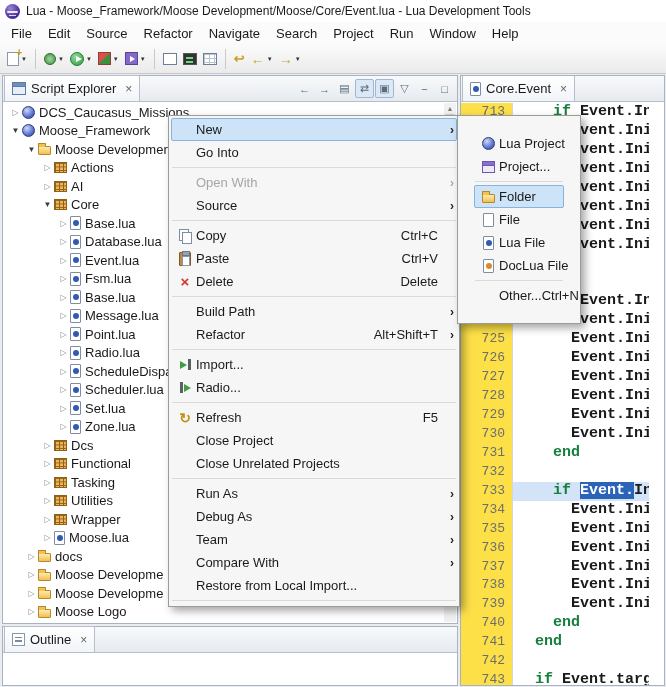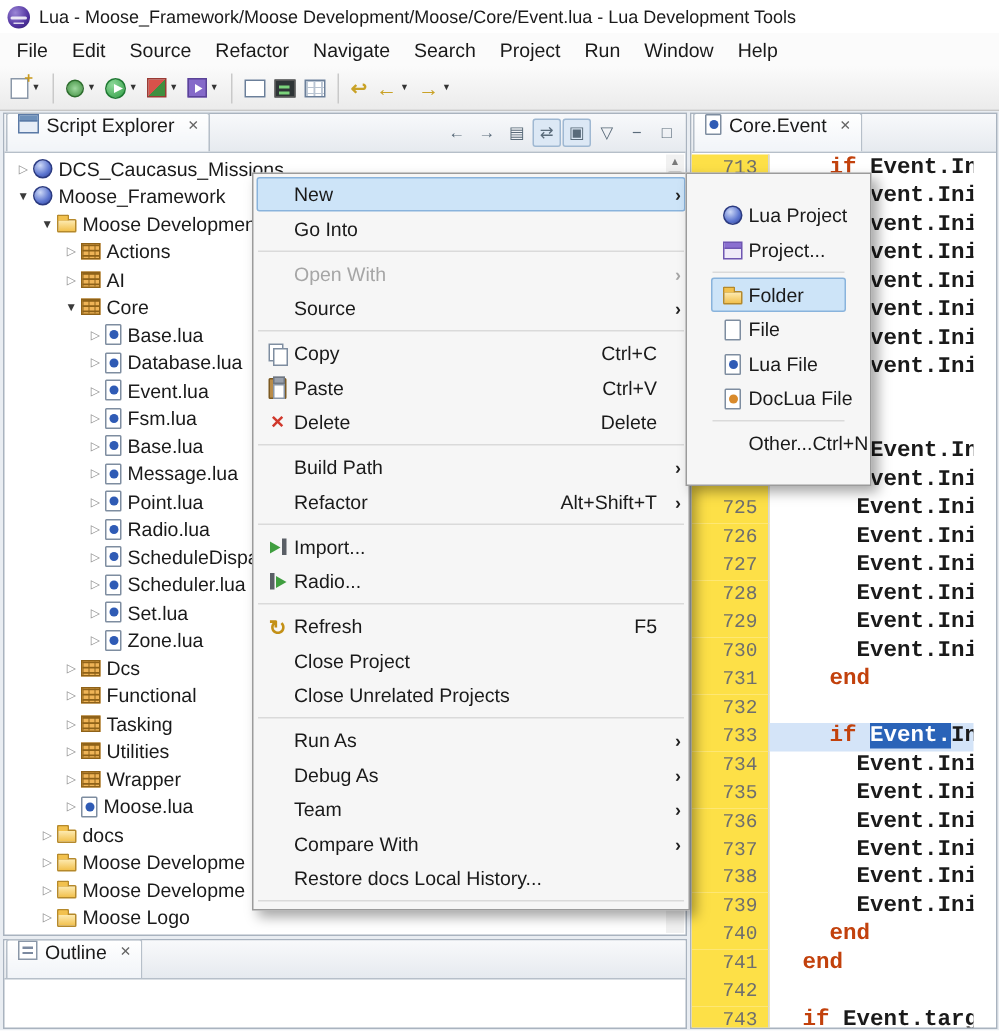--- a/index.html
+++ b/index.html
@@ -42,21 +42,21 @@
 .tbi-lastedit::after{content:"↩";color:#c9a227;font-size:13px;font-weight:bold}
 .tbi-back::after{content:"←";color:#c9a227;font-size:14px;font-weight:bold}
 .tbi-fwd::after{content:"→";color:#c9a227;font-size:14px;font-weight:bold}
 
 #main{position:absolute;left:0;top:74px;width:666px;height:613px;background:#e9edf2}
 #explorer{position:absolute;left:2px;top:1px;width:456px;height:549px;background:#fff;border:1px solid #a9b3bf}
 #outline{position:absolute;left:2px;top:552px;width:456px;height:60px;background:#fff;border:1px solid #a9b3bf}
 #editor{position:absolute;left:460px;top:1px;width:205px;height:611px;background:#fff;border:1px solid #a9b3bf;overflow:hidden}
 .phead{height:26px;background:linear-gradient(#f8f9fb,#e6eaef);border-bottom:1px solid #b6bfc9;
   display:flex;align-items:flex-end;padding-left:1px}
-.view-tab{height:26px;display:flex;align-items:flex-start;gap:5px;padding:0 7px;white-space:nowrap;
+.view-tab{height:26px;display:flex;align-items:center;gap:5px;padding:0 7px;white-space:nowrap;
   background:linear-gradient(#ffffff,#f1f4f8);border:1px solid #b6bfc9;border-bottom:none;border-radius:2px 2px 0 0}
 .tclose{margin-left:4px;color:#666;font-size:12px}
 #explorer-hicons{display:flex;align-items:center;margin-left:auto;padding-right:3px;align-self:center}
 .hicon{width:19px;height:19px;display:inline-flex;align-items:center;justify-content:center;
   color:#5a6b7a;font-size:11px;border:1px solid transparent;border-radius:2px;margin-left:1px}
 .hicon.pressed{background:#dce8f5;border-color:#9fb8d2}
 
 #tree{position:absolute;left:0;top:27px;right:13px;bottom:0;overflow:hidden}
 .tree-row{height:18.5px;display:flex;align-items:center;white-space:nowrap}
 .tarrow{width:13px;flex:none;text-align:center;font-size:8px;color:#8f8f8f}
@@ -66,21 +66,21 @@
   display:flex;flex-direction:column;align-items:center}
 .sarrow{font-size:7px;color:#7a7a7a;padding-top:2px}
 .sthumb{width:10px;height:190px;background:#cdcdcd;border-radius:2px;margin-top:2px}
 
 #code{position:absolute;left:0;top:27px;right:0;bottom:0;
   font-family:"Liberation Mono","DejaVu Sans Mono",monospace;font-size:15px;font-weight:bold}
 .cl{height:18.95px;display:flex}
 .gut{width:52px;flex:none;background:#fde047;border-right:1px solid #d6d6d6;text-align:right;
   padding-right:7px;font-size:13px;font-weight:normal;color:#6e6e6e;line-height:18.95px}
 .ct{flex:1;margin-right:15px;overflow:hidden;white-space:pre;line-height:18.95px;padding-left:4px}
-.kw{color:#c2410c}
+.kw{color:#15803d}
 .selx{background:#2a63b8;color:#fff}
 .cl.hl .ct{background:#d4e4f8}
 
 #ctx{position:absolute;left:168px;top:115px;width:292px;background:#f6f6f6;border:1px solid #9b9b9b;
   box-shadow:4px 4px 8px rgba(0,0,0,.35);padding:2px;z-index:30}
 #sub{position:absolute;left:457px;top:115px;width:124px;background:#f6f6f6;border:1px solid #9b9b9b;
   box-shadow:4px 4px 8px rgba(0,0,0,.35);padding:16px;z-index:31}
 .mi{height:23px;display:flex;align-items:center;border:1px solid transparent;border-radius:2px;padding:0 2px}
 .mi.hi{background:#cde4f8;border-color:#89b3dc}
 .mi.dis .lbl,.mi.dis .subarrow{color:#a6a6a6}
@@ -629,21 +629,21 @@
       <span class="lbl">Team</span>
       <span class="subarrow">›</span>
     </div>
     <div class="mi">
       <span class="ico"></span>
       <span class="lbl">Compare With</span>
       <span class="subarrow">›</span>
     </div>
     <div class="mi">
       <span class="ico"></span>
-      <span class="lbl">Restore docs Local History...</span>
+      <span class="lbl">Restore from Local Import...</span>
       <span class="subarrow"></span>
     </div>
     <div class="msep"></div>
   </div>
 <div id="sub">
     <div class="mi">
       <span class="ico">
         <span class="ic-proj"></span>
       </span>
       <span class="lbl">Lua Project</span>

